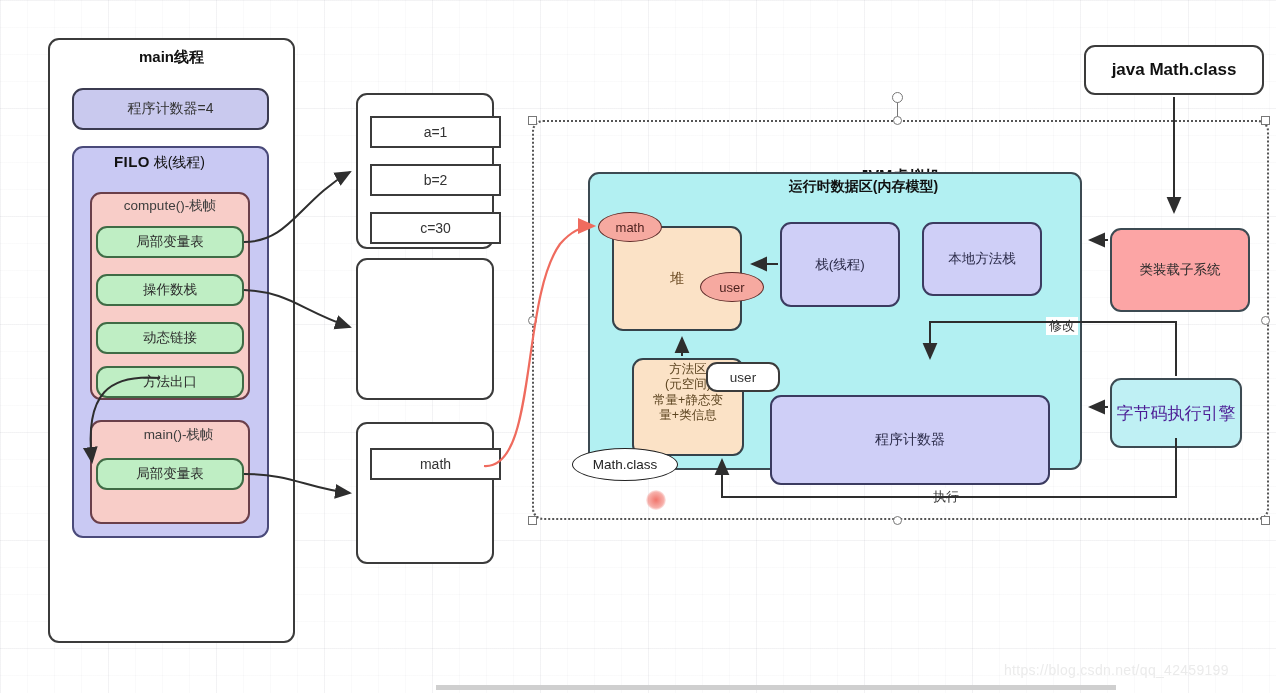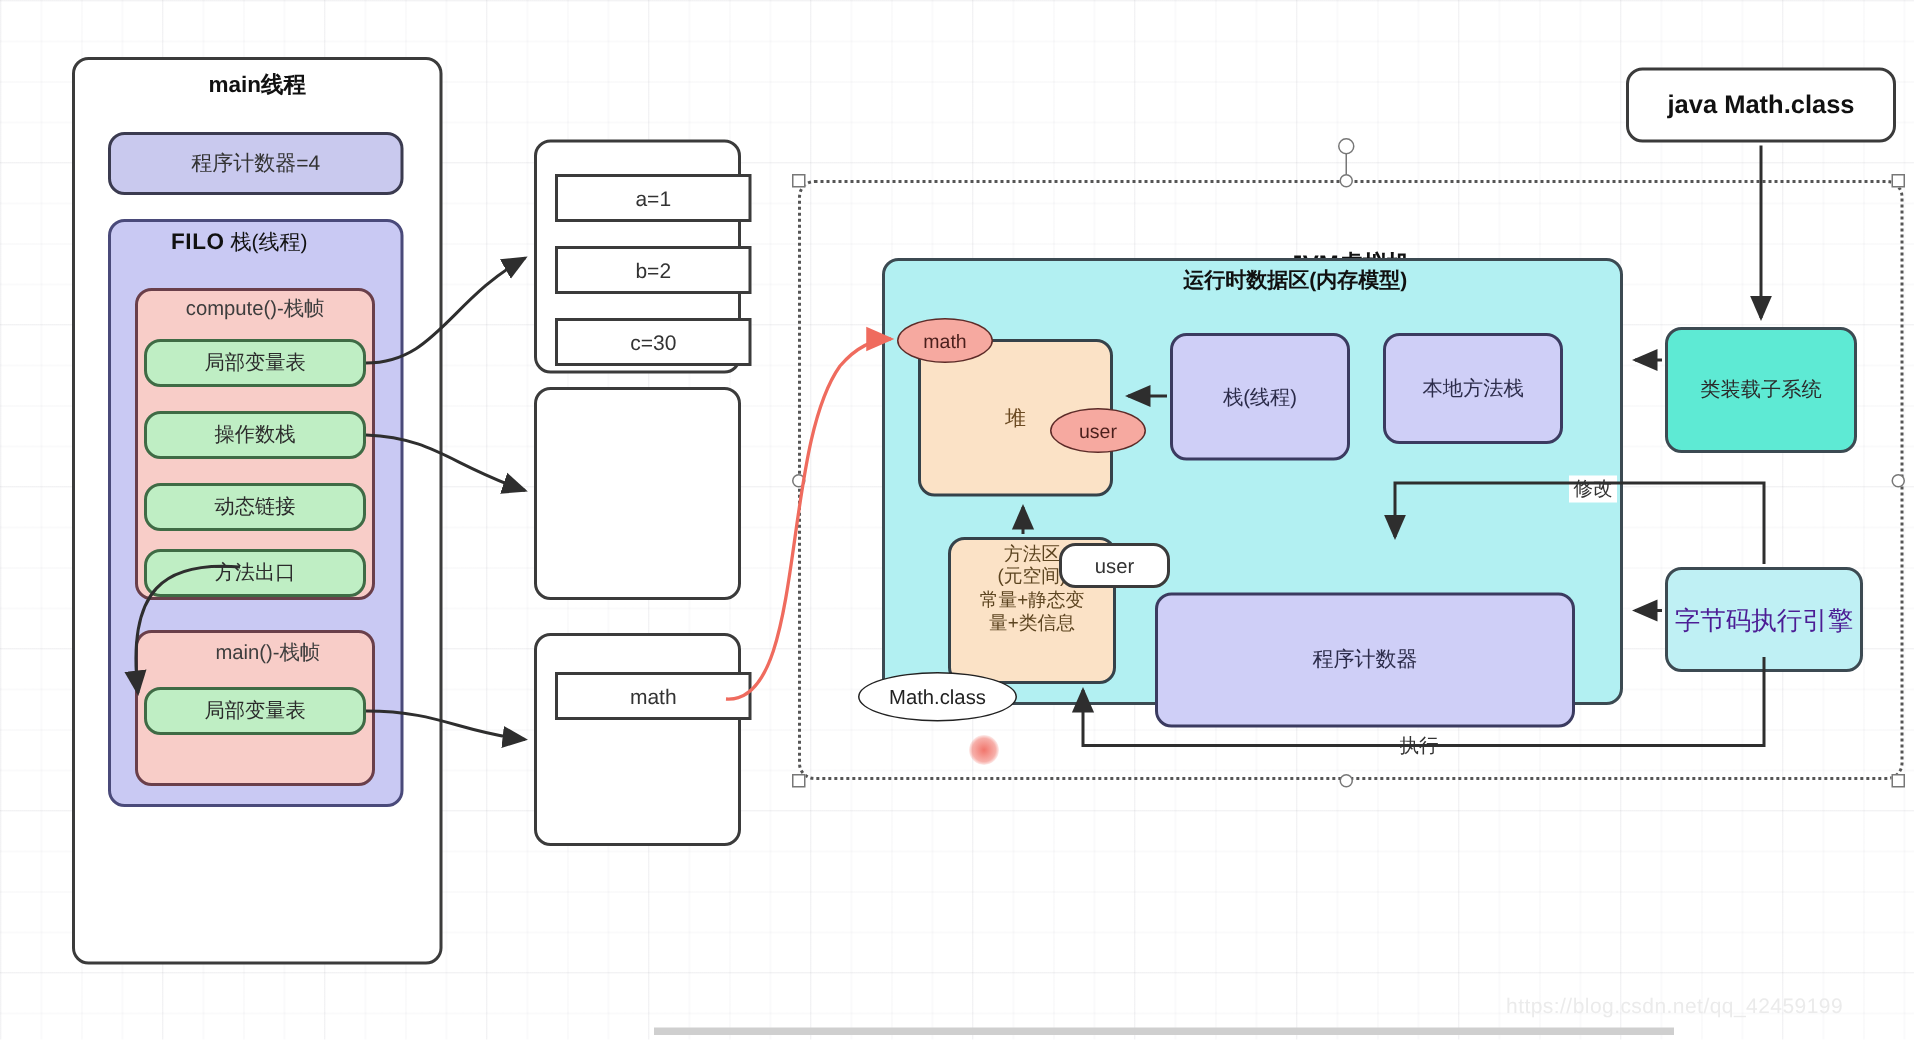--- a/index.html
+++ b/index.html
@@ -84,21 +84,21 @@
   #e-math{left:598px;top:212px;width:64px;height:30px;background:#f6a9a0;border:1.8px solid #5c2b28;color:#4a1f1c;}
   #e-user{left:700px;top:272px;width:64px;height:30px;background:#f6a9a0;border:1.8px solid #5c2b28;color:#4a1f1c;}
   #e-mathclass{left:572px;top:448px;width:106px;height:33px;background:#fff;border:1.8px solid #222;color:#222;font-size:13.5px;}
 
   #red-dot{position:absolute;left:646px;top:490px;width:20px;height:20px;border-radius:50%;
            background:radial-gradient(circle,rgba(240,110,100,.95) 0%,rgba(240,110,100,.55) 55%,rgba(240,110,100,0) 75%);}
 
   
   #java-mathclass{left:1084px;top:45px;width:180px;height:50px;border:2.5px solid #3b3b3b;background:#fff;
                   font-size:17px;font-weight:bold;color:#111;}
-  #classloader{left:1110px;top:218px;width:128px;height:84px;border:2px solid #3c4a52;background:#5eead4;
+  #classloader{left:1110px;top:228px;width:140px;height:84px;border:2px solid #3c4a52;background:#fca5a5;
                font-size:13.5px;color:#2b2b2b;}
   #bytecode{left:1110px;top:378px;width:132px;height:70px;border:2px solid #3c4a52;background:#bff0f4;
             font-size:17px;color:#4c1d95;}
 
   .edge-lbl{position:absolute;font-size:13px;color:#333;background:#fff;padding:0 3px;}
   #lbl-modify{left:1046px;top:317px;}
   #lbl-exec{left:930px;top:488px;}
 
   #watermark{position:absolute;left:1004px;top:662px;font-size:14px;color:#ebebeb;letter-spacing:.3px;}
   #bottom-bar{position:absolute;left:436px;top:685px;width:680px;height:5px;background:#cfcfcf;}

